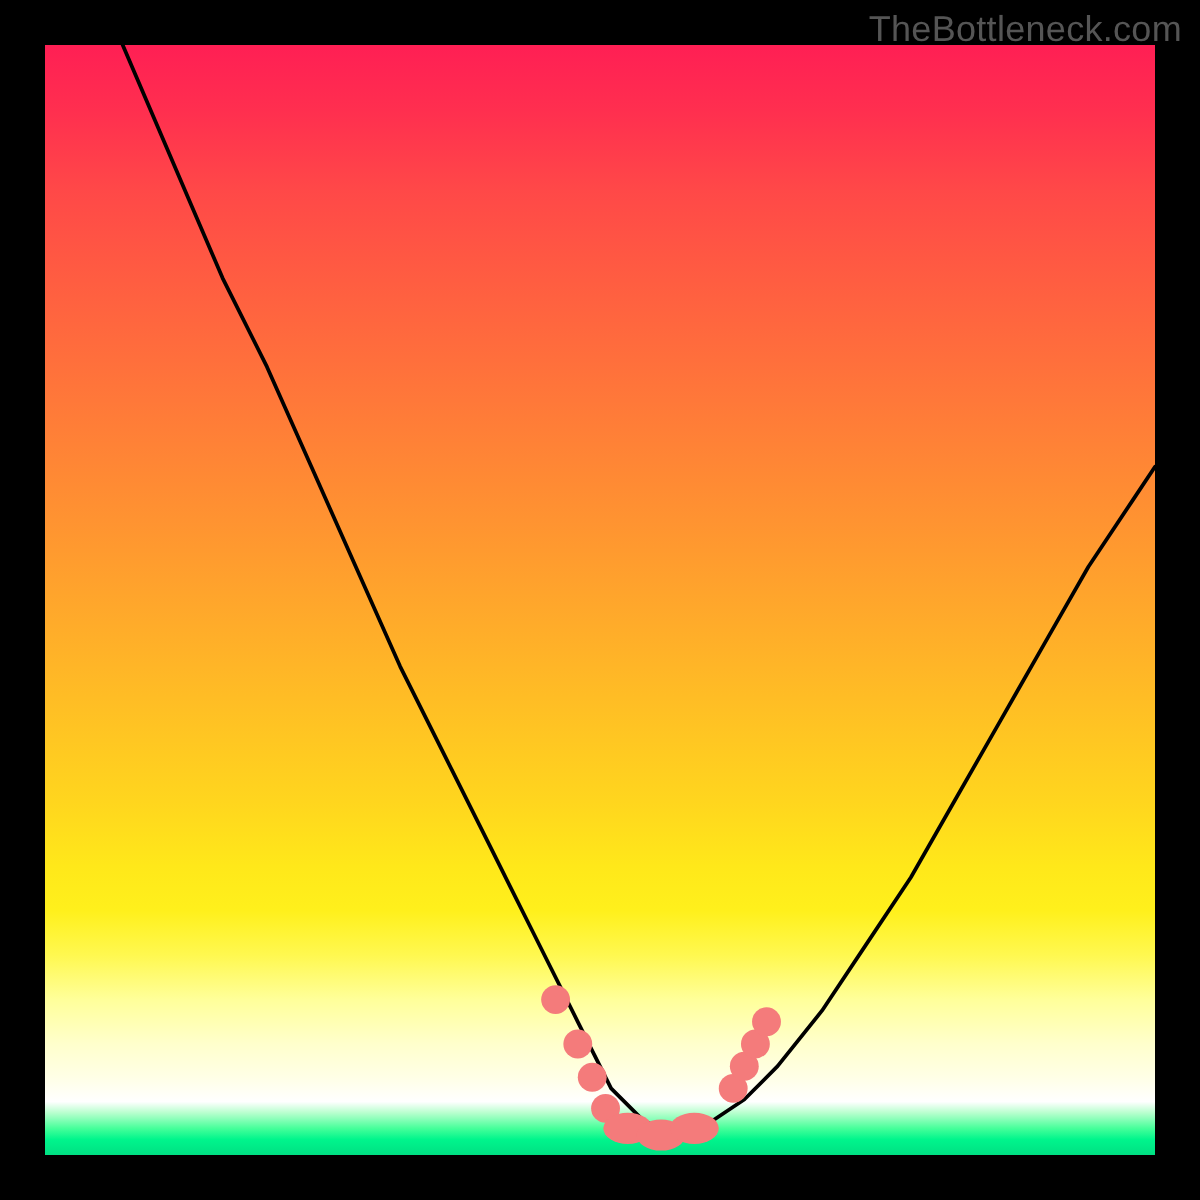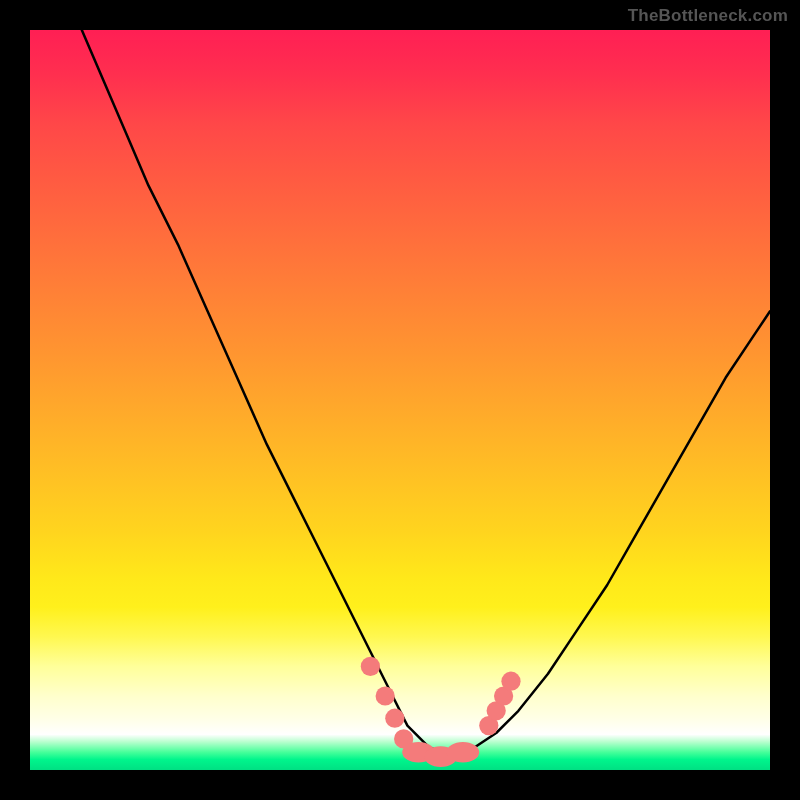--- a/index.html
+++ b/index.html
@@ -49,22 +49,22 @@
       #46ff9a 97.6%,
       #00f58c 98.6%,
       #00e083 100%
     );
   }
   .watermark {
     position: absolute;
     top: 6px;
     right: 12px;
     color: #555;
-    font-size: 17px;
-    font-weight: 700;
+    font-size: 24px;
+    font-weight: 400;
     letter-spacing: 0.2px;
     user-select: none;
   }
   svg.curve {
     position: absolute;
     left: 0;
     top: 0;
     width: 740px;
     height: 740px;
     overflow: visible;

